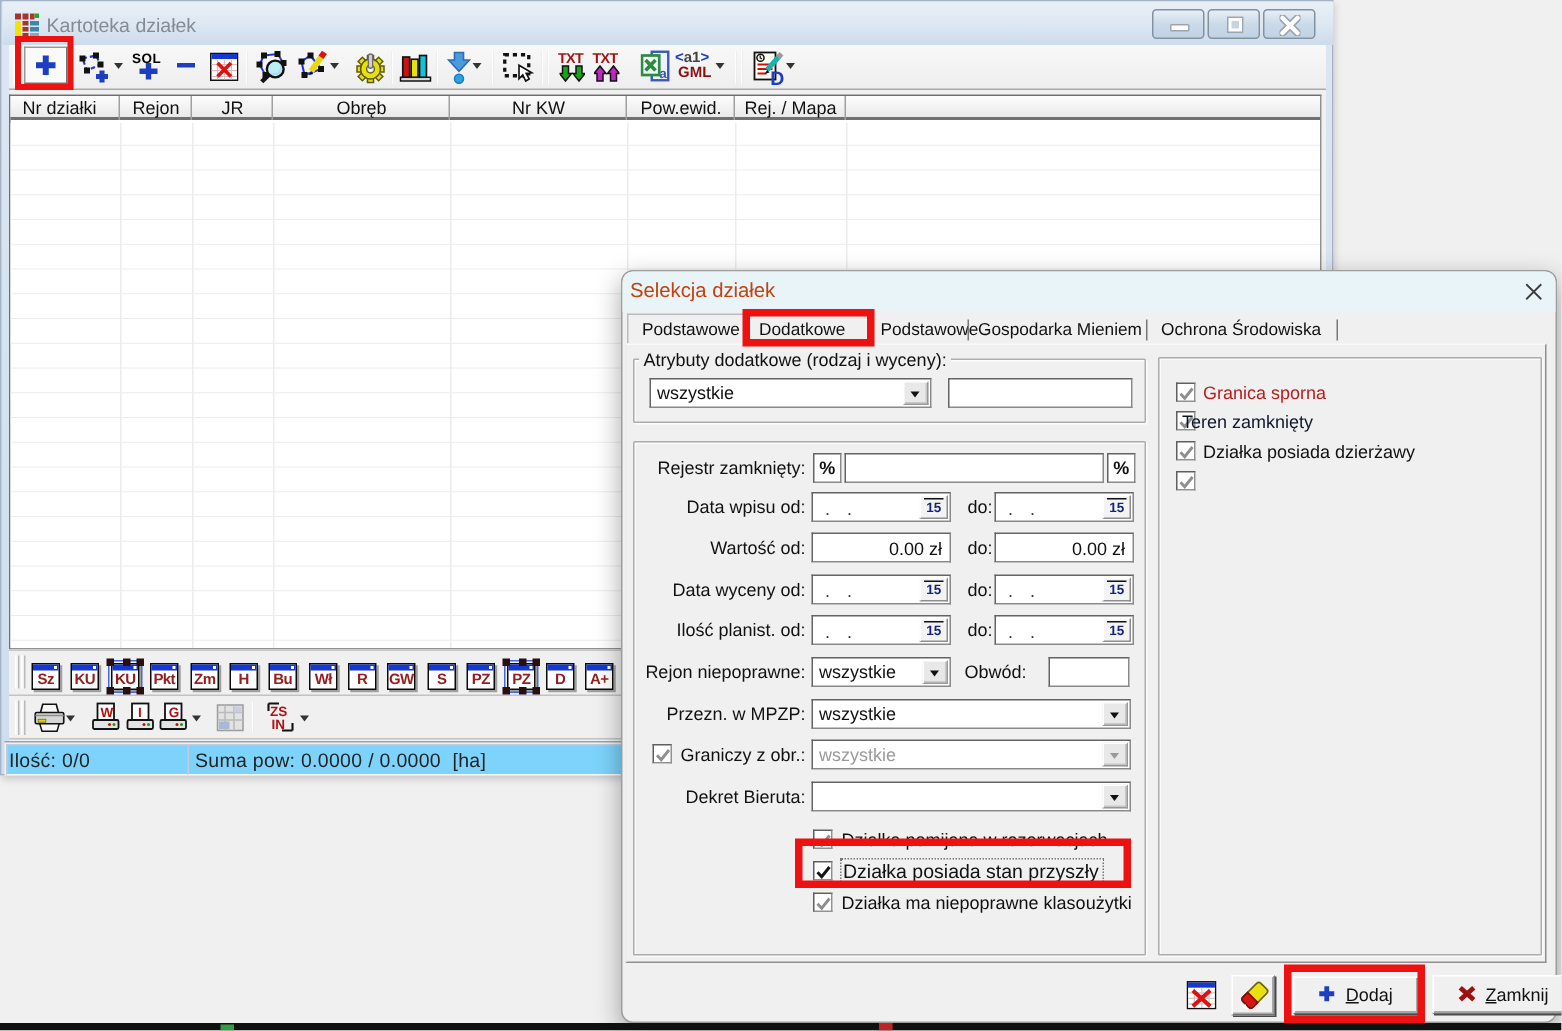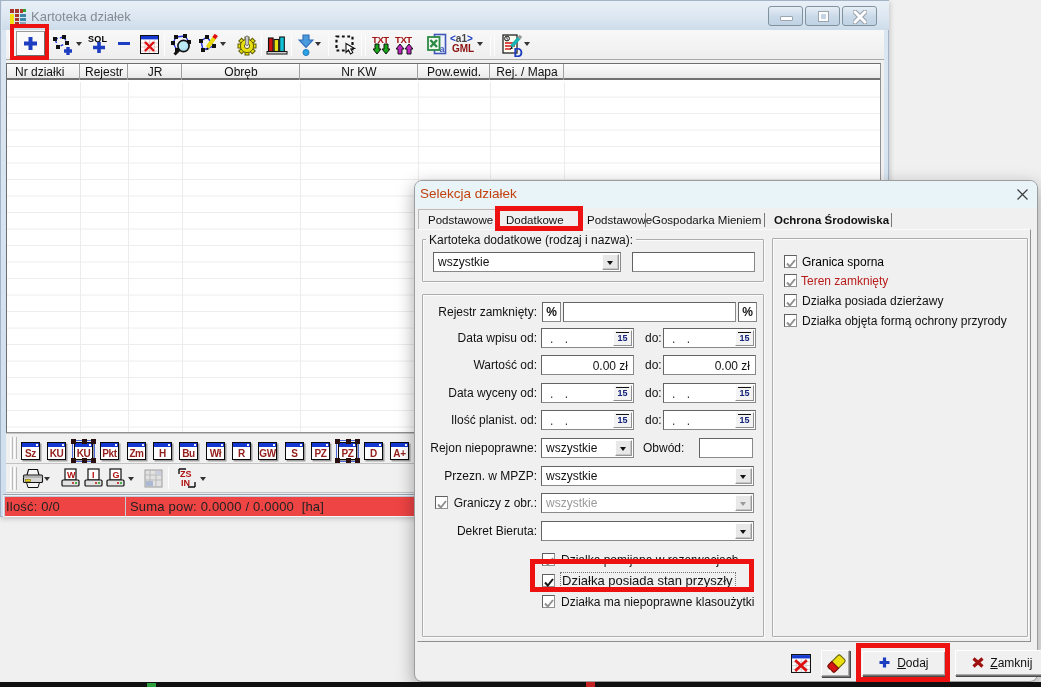--- a/index.html
+++ b/index.html
@@ -30,21 +30,21 @@
 
 #tbsz { left:0; top:403px; width:878px; height:31px; background:#f0f0f0; border-top:1px solid #c6c6c6; border-bottom:1px solid #c2c2c2; }
 .szbtn { position:absolute; top:8px; width:19px; height:18px; background:#fff; border:1px solid #0a0a0a; box-shadow:1.5px 1.5px 0 #9f9f9f; }
 .szbar { position:absolute; left:0; top:0; right:0; height:3.5px; background:#1539d0; }
 .szbar:after { content:""; position:absolute; right:1px; top:1px; width:2px; height:2px; background:#fff; }
 .sztx { position:absolute; left:0; right:0; top:4.5px; text-align:center; font-size:10px; font-weight:bold; color:#93201c; letter-spacing:-0.4px; font-family:"Liberation Sans",sans-serif; }
 .handl { position:absolute; width:5px; height:5px; background:#2a0f0f; z-index:5; }
 #tbpr { left:0; top:434px; width:878px; height:29px; background:#f0f0f0; border-bottom:1px solid #c2c2c2; }
 
 #status { left:-3px; top:464px; width:881px; height:23px; background:#eef2f8; border-top:1px solid #96a4b4; font-size:13px; letter-spacing:.2px; color:#222; }
-.stpan { position:absolute; top:1px; height:21px; line-height:20px; border:1px solid #c3ccd6; border-bottom-color:#f6f9fc; border-right-color:#f6f9fc; background:#ef4444; }
+.stpan { position:absolute; top:1px; height:21px; line-height:20px; border:1px solid #c3ccd6; border-bottom-color:#f6f9fc; border-right-color:#f6f9fc; background:#7dd3fc; }
 
 .grip { position:absolute; width:3px; border-left:1px solid #fff; border-right:1px solid #b9b9b9; }
 
 #dlg { left:414px; top:180px; width:624px; height:502px; background:#f0f0f0; border:1px solid #9d9d9d;
   border-radius:8px; box-shadow:0 6px 18px rgba(0,0,0,.35); }
 #dtitle { left:0; top:0; width:622px; height:27px; background:#e9f4f9; border-radius:7px 7px 0 0; }
 #dtxt { left:5px; top:5px; font-size:13.5px; color:#c2410c; }
 .tabtxt { position:absolute; top:33px; font-size:11.5px; color:#111; }
 .tabsep { position:absolute; top:32px; width:1px; height:14px; background:#787878; }
 #page { left:2px; top:48px; width:614px; height:413px; background:#f0f0f0;
@@ -236,21 +236,21 @@
         <path d="M16.7 5.4 L19 2.8" stroke="#9a9a9a" stroke-width="3.4"></path>
         <path d="M9.5 13.5 L7.8 16.4 L11 15.4 Z" fill="#111"></path>
         <text x="11.5" y="23.5" font-size="13" font-weight="bold" fill="#1d3ec0" font-family="Liberation Sans">D</text>
       </svg>
       <div class="darr" style="left:518px;"></div>
     </div>
 
     <div id="grid" class="abs">
       <div id="ghead" class="abs">
         <div class="hcell" style="left:0; width:73px; text-align:left; padding-left:8px;">Nr działki</div>
-        <div class="hcell" style="left:74px; width:47px;">Rejestr</div>
+        <div class="hcell" style="left:74px; width:47px;">Rejon</div>
         <div class="hcell" style="left:122px; width:53px;">JR</div>
         <div class="hcell" style="left:176px; width:117px;">Obręb</div>
         <div class="hcell" style="left:294px; width:117px;">Nr KW</div>
         <div class="hcell" style="left:412px; width:71px;">Pow.ewid.</div>
         <div class="hcell" style="left:484px; width:73px;">Rej. / Mapa</div>
         <div class="hcell" style="left:558px; width:314px; border-right:none;"></div>
       </div>
       <div id="gbody" class="abs">
         <div class="vline" style="left:73px;"></div>
         <div class="vline" style="left:121px;"></div>
@@ -407,27 +407,27 @@
     </svg>
 
   <div class="abs" style="left:3px; top:28px; width:80px; height:20px; border:1px solid #bbb; border-bottom:none; background:#f0f0f0;"></div>
   <div class="tabtxt" style="left:13px;">Podstawowe</div>
   <div class="abs" style="left:83px; top:26px; width:81px; height:22px; border:1px solid #a8a8a8; border-bottom:none; background:#f0f0f0; z-index:3;"></div>
   <div class="tabtxt" style="left:91px; z-index:4;">Dodatkowe</div>
   <div class="tabtxt" style="left:172px;">Podstawowe</div>
   <div class="tabsep" style="left:230px;"></div>
   <div class="tabtxt" style="left:237px;">Gospodarka Mieniem</div>
   <div class="tabsep" style="left:349px;"></div>
-  <div class="tabtxt" style="left:359px;font-weight:bold;">Ochrona Środowiska</div>
+  <div class="tabtxt" style="left:359px;">Ochrona Środowiska</div>
   <div class="tabsep" style="left:476px;"></div>
 
   <div id="page" class="abs"></div>
 
   <div class="gbox abs" style="left:7px; top:58px; width:342px; height:43px;"></div>
-  <div class="glab abs" style="left:11px; top:52px;">Kartoteka dodatkowe (rodzaj i nazwa):</div>
+  <div class="glab abs" style="left:11px; top:52px;">Atrybuty dodatkowe (rodzaj i wyceny):</div>
   <div class="gbox abs" style="left:7px; top:113px; width:342px; height:343px;"></div>
   <div class="gbox abs" style="left:357px; top:57px; width:256px; height:399px;"></div>
 
   <div class="fld abs" style="left:18px; top:71px; width:188px; height:20px; padding:2px 0 0 4px;">wszystkie<div class="cbtn"></div></div>
   <div class="fld abs" style="left:217px; top:71px; width:123px; height:20px;"></div>
 
   <div class="lab abs" style="left:0; top:124px; width:122px;">Rejestr zamknięty:</div>
   <div class="fld abs" style="left:127px; top:121px; width:19px; height:20px; font-weight:bold; text-align:center; padding-top:2px;">%</div>
   <div class="fld abs" style="left:148px; top:121px; width:173px; height:20px;"></div>
   <div class="fld abs" style="left:323px; top:121px; width:19px; height:20px; font-weight:bold; text-align:center; padding-top:2px;">%</div>
@@ -480,33 +480,32 @@
       </svg></div>
   <div class="abs" style="left:146px; top:392px; font-size:13px; color:#111; outline:1px dotted #777; padding:0 2px 1px 1px;">Działka posiada stan przyszły</div>
   <div class="cb abs" style="left:127px; top:414px;"><svg width="12" height="12">
         <path d="M2 5.5 L4.8 8.5 L10 2" stroke="#8f8f8f" stroke-width="1.9" fill="none"></path>
       </svg></div>
   <div class="abs" style="left:146px; top:414px; font-size:12px; color:#111;">Działka ma niepoprawne klasoużytki</div>
 
   <div class="cb abs" style="left:369px; top:74px;"><svg width="12" height="12">
         <path d="M2 5.5 L4.8 8.5 L10 2" stroke="#8f8f8f" stroke-width="1.9" fill="none"></path>
       </svg></div>
-  <div class="abs" style="left:387px; top:74px; font-size:12px; color:#000000;">Granica sporna</div>
+  <div class="abs" style="left:387px; top:74px; font-size:12px; color:#b91c1c;">Granica sporna</div>
   <div class="cb abs" style="left:369px; top:93px;"><svg width="12" height="12">
         <path d="M2 5.5 L4.8 8.5 L10 2" stroke="#8f8f8f" stroke-width="1.9" fill="none"></path>
       </svg></div>
-  <div class="abs" style="left:386px; top:93px; font-size:12px; color:#b91c1c;">Teren zamknięty</div>
+  <div class="abs" style="left:373px; top:93px; font-size:12px; color:#0f172a;">Teren zamknięty</div>
   <div class="cb abs" style="left:369px; top:113px;"><svg width="12" height="12">
         <path d="M2 5.5 L4.8 8.5 L10 2" stroke="#8f8f8f" stroke-width="1.9" fill="none"></path>
       </svg></div>
   <div class="abs" style="left:387px; top:113px; font-size:12px; color:#111;">Działka posiada dzierżawy</div>
   <div class="cb abs" style="left:369px; top:133px;"><svg width="12" height="12">
         <path d="M2 5.5 L4.8 8.5 L10 2" stroke="#8f8f8f" stroke-width="1.9" fill="none"></path>
       </svg></div>
-  <div class="abs" style="left:387px; top:133px; font-size:12px; color:#111;">Działka objęta formą ochrony przyrody</div>
 
   <svg class="abs" style="left:376px; top:473px;" width="20" height="19" viewBox="0 0 19 18">
     <rect x="0.5" y="0.5" width="18" height="17" fill="#fff" stroke="#111"></rect>
     <rect x="1" y="1" width="17" height="3.2" fill="#1539d0"></rect>
     <path d="M1 7.5 H18 M1 11 H18 M1 14.5 H18 M5 4.5 V17 M9.7 4.5 V17 M14.3 4.5 V17" stroke="#c9c9c9" stroke-width="0.8"></path>
     <path d="M4 6 L15 16 M15 6 L4 16" stroke="#dd1111" stroke-width="2.6"></path>
   </svg>
   <div class="btn abs" style="left:406px; top:469px; width:29px; height:27px;">
     <svg style="margin-top:2px;" width="22" height="21" viewBox="0 0 22 21">
       <g transform="rotate(-45 11 10)">

